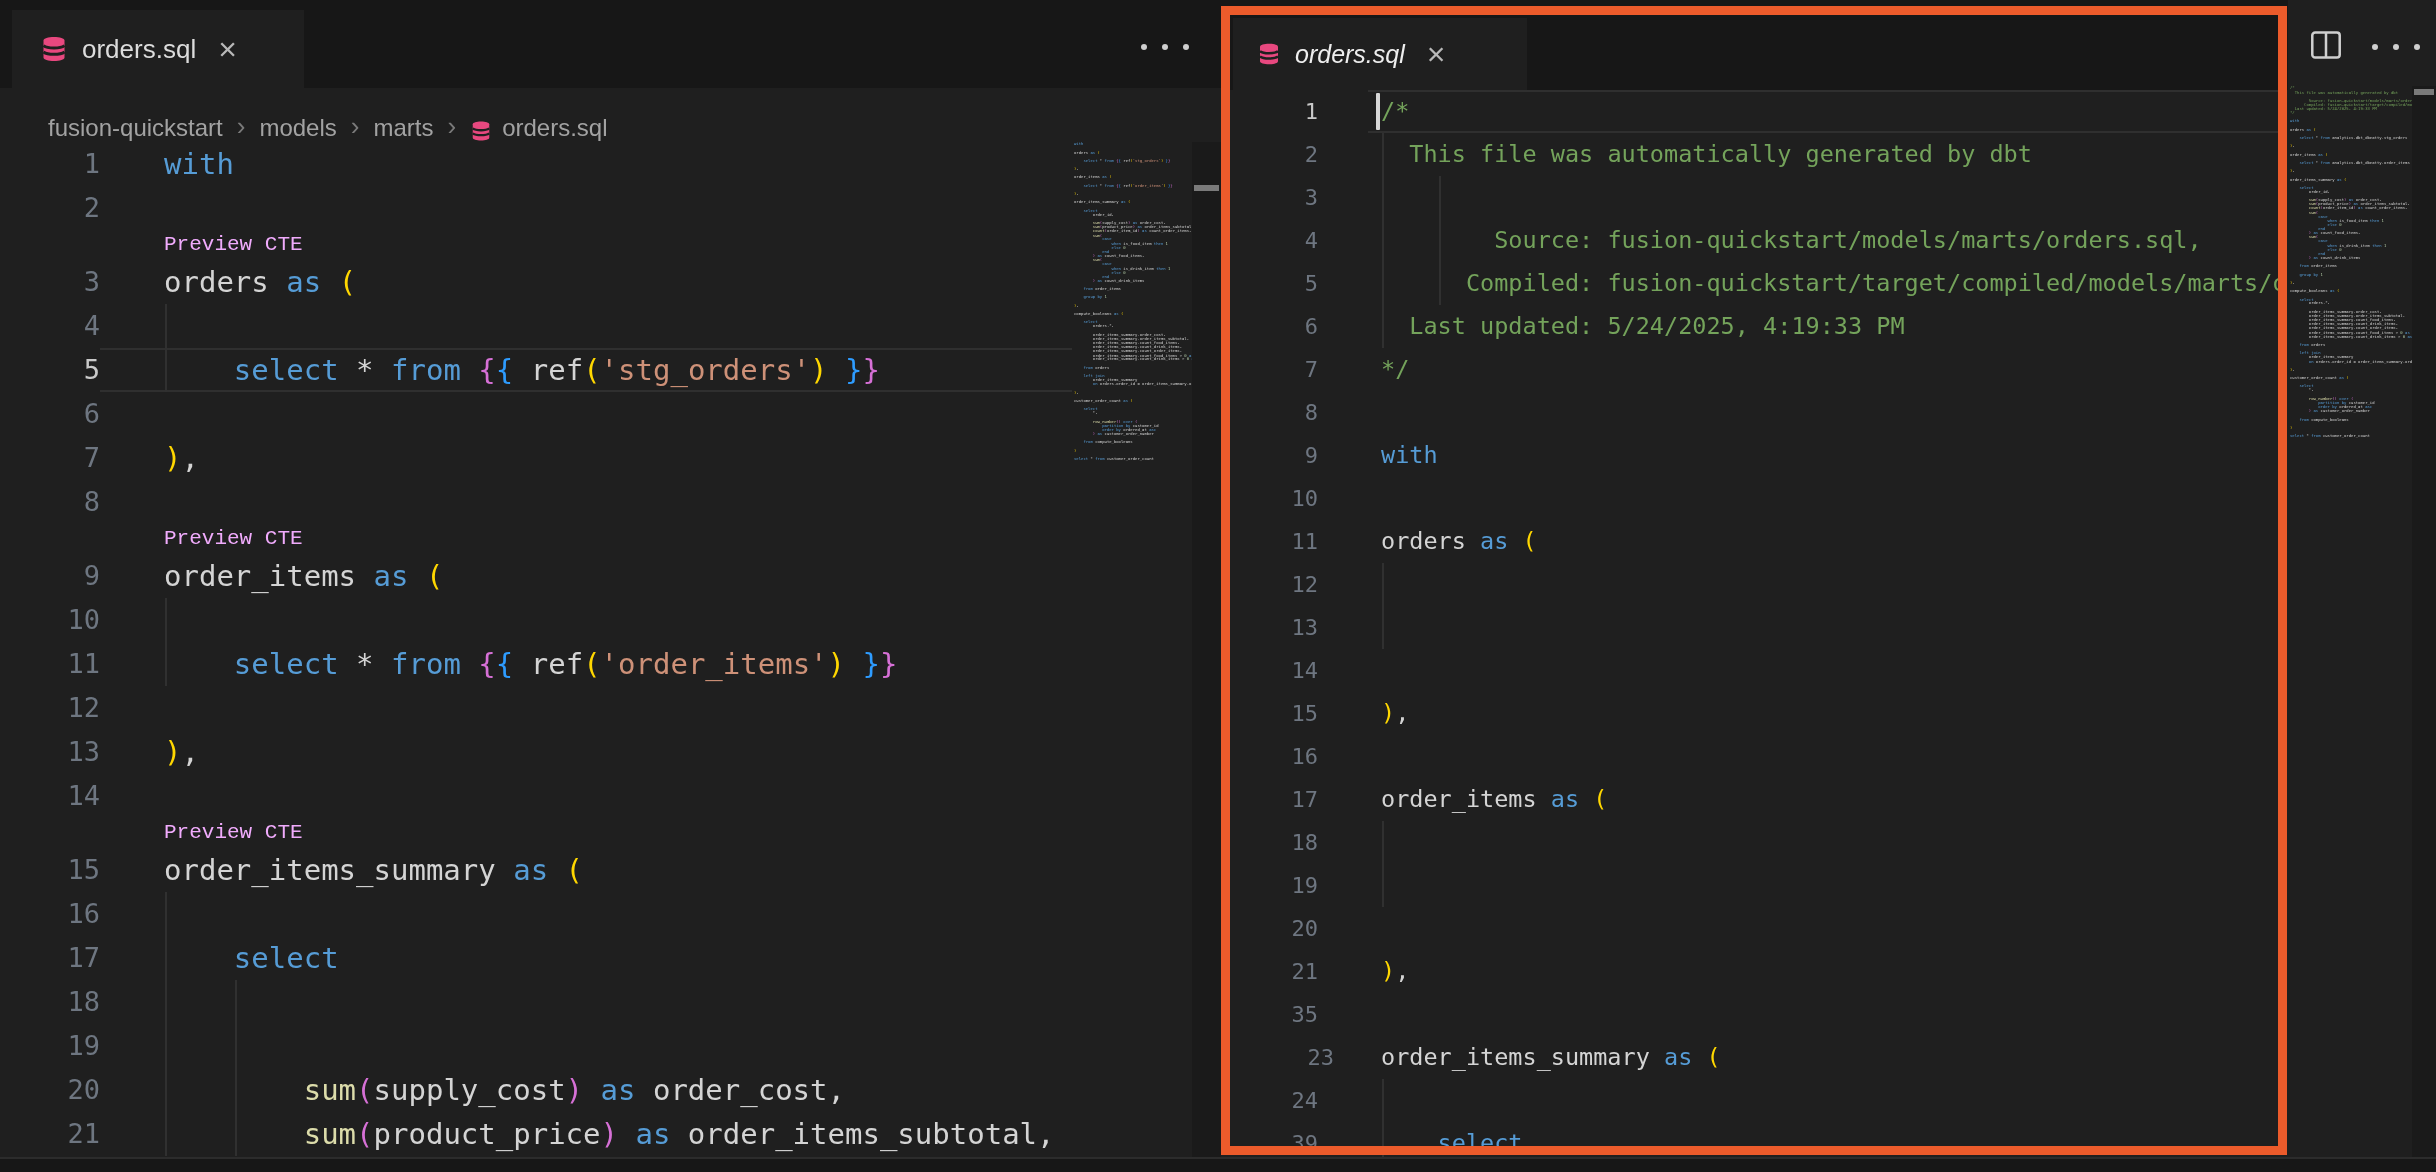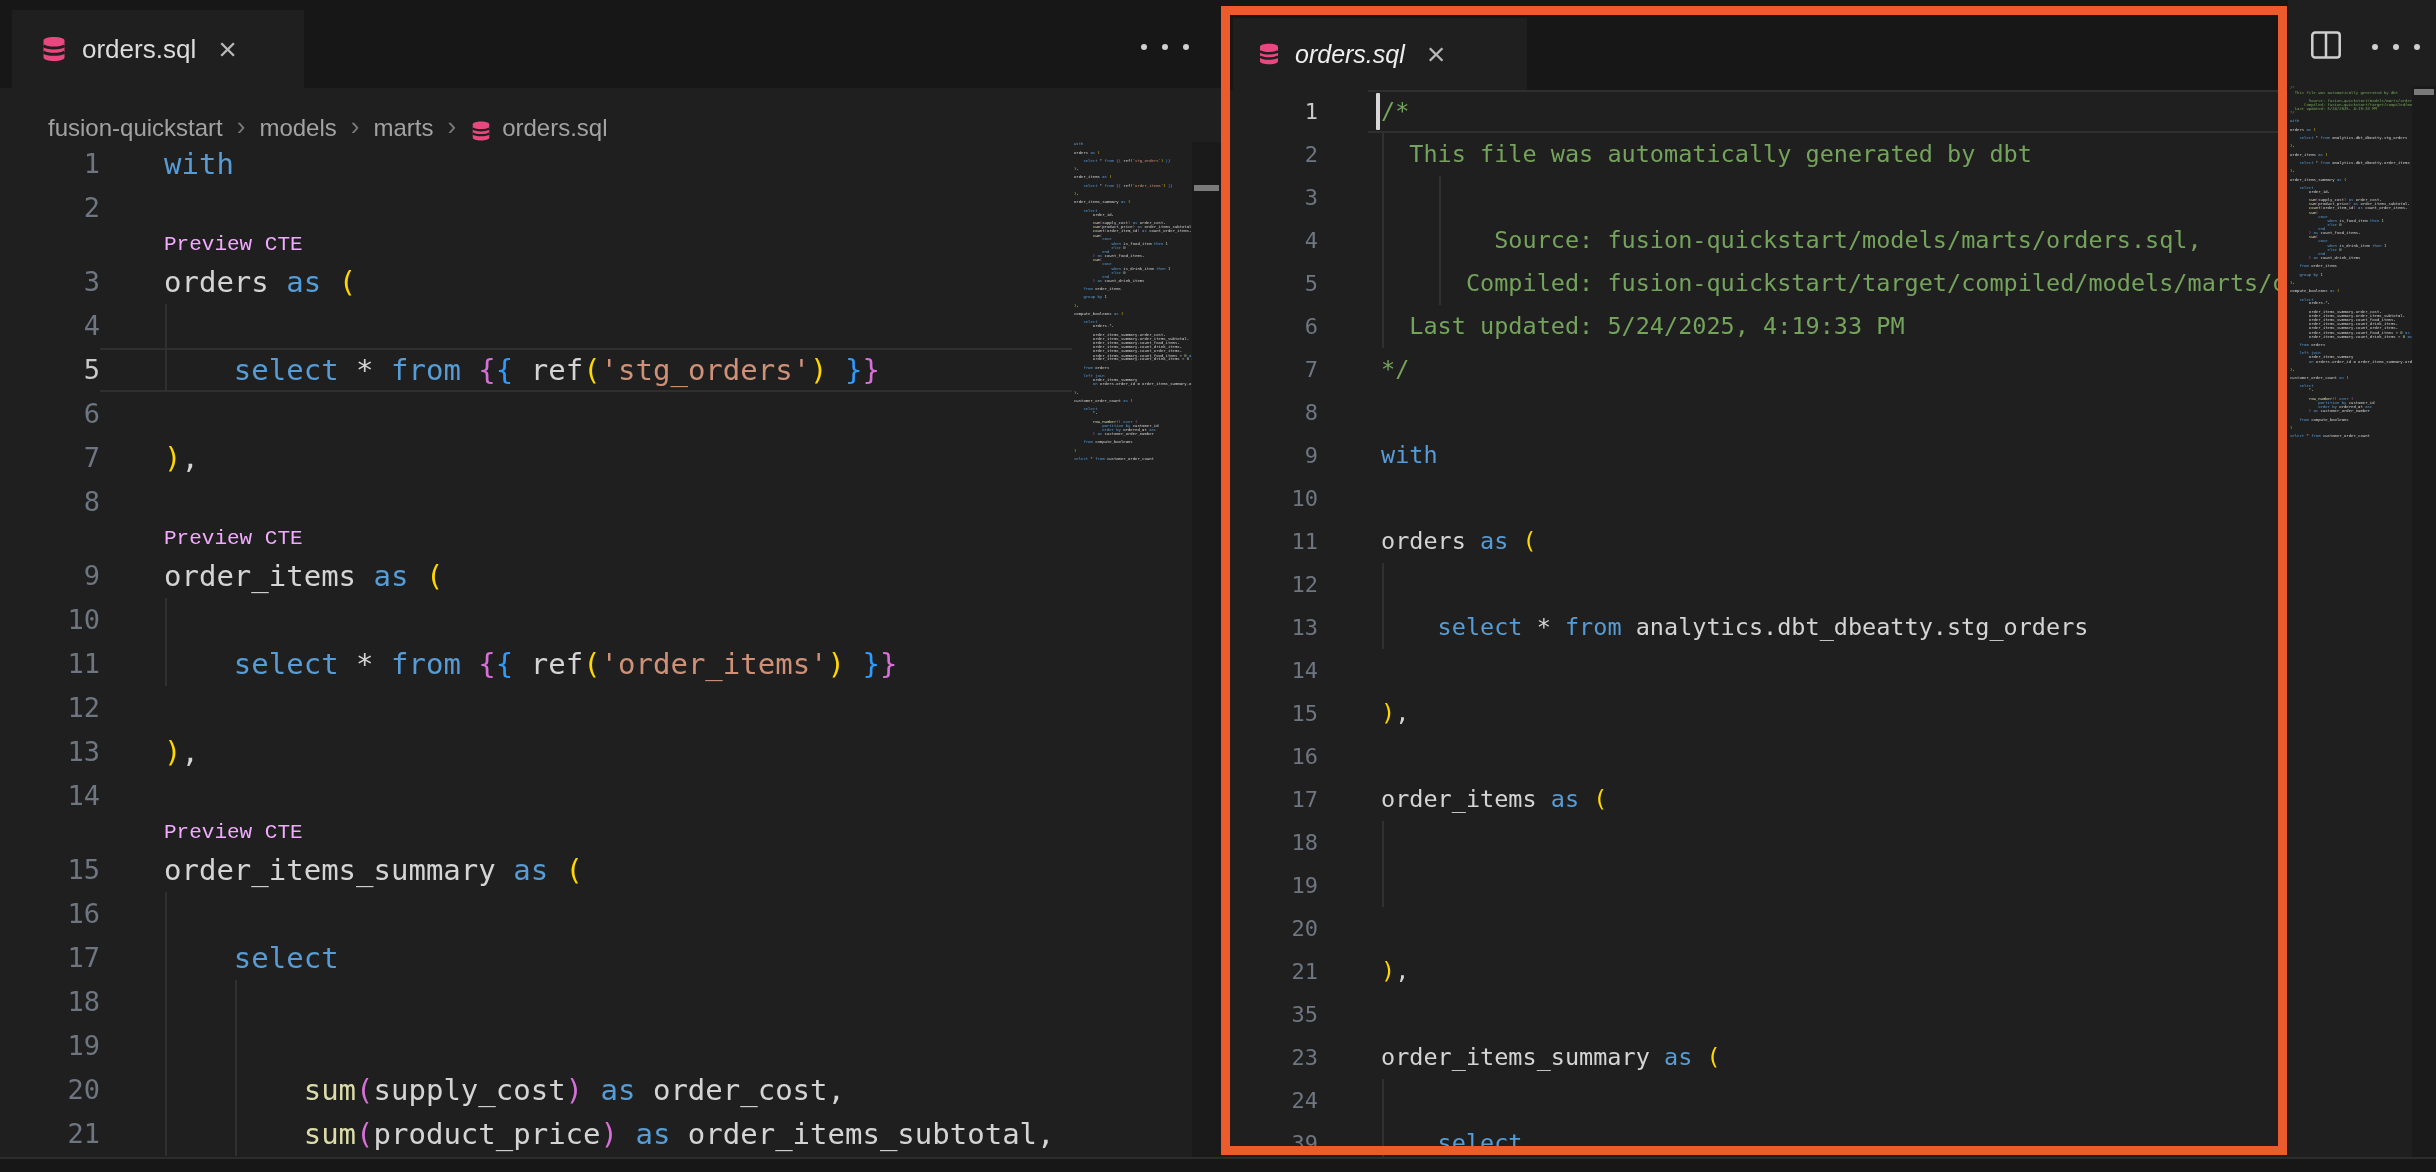--- a/index.html
+++ b/index.html
@@ -290,41 +290,40 @@
       <div class="code-line" style="left:151px;top:344px;height:43px;line-height:43px;font-size:23.5px;"><span class="c-kw">with</span></div>
       <div class="line-num" style="left:0px;width:88px;top:387px;height:43px;line-height:43px;font-size:22px;">10</div>
       <div class="code-line" style="left:151px;top:387px;height:43px;line-height:43px;font-size:23.5px;"></div>
       <div class="line-num" style="left:0px;width:88px;top:430px;height:43px;line-height:43px;font-size:22px;">11</div>
       <div class="code-line" style="left:151px;top:430px;height:43px;line-height:43px;font-size:23.5px;"><span class="c-pl">orders</span><span class="c-pl"> </span><span class="c-kw">as</span><span class="c-pl"> </span><span class="c-b1">(</span></div>
       <div class="indent-guide" style="left:152px;top:473px;height:43px;"></div>
       <div class="line-num" style="left:0px;width:88px;top:473px;height:43px;line-height:43px;font-size:22px;">12</div>
       <div class="code-line" style="left:151px;top:473px;height:43px;line-height:43px;font-size:23.5px;"></div>
       <div class="indent-guide" style="left:152px;top:516px;height:43px;"></div>
       <div class="line-num" style="left:0px;width:88px;top:516px;height:43px;line-height:43px;font-size:22px;">13</div>
-      <div class="code-line" style="left:151px;top:516px;height:43px;line-height:43px;font-size:23.5px;"><span class="c-pl">    </span><span class="c-kw">select</span><span class="c-pl"> </span><span class="c-pl">*</span><span class="c-pl"> </span><span class="c-kw">from</span><span class="c-pl"> </span><span class="c-pl">analytics.dbt_dbeatty.stg_orders</span></div>
       <div class="line-num" style="left:0px;width:88px;top:559px;height:43px;line-height:43px;font-size:22px;">14</div>
       <div class="code-line" style="left:151px;top:559px;height:43px;line-height:43px;font-size:23.5px;"></div>
       <div class="line-num" style="left:0px;width:88px;top:602px;height:43px;line-height:43px;font-size:22px;">15</div>
       <div class="code-line" style="left:151px;top:602px;height:43px;line-height:43px;font-size:23.5px;"><span class="c-b1">)</span><span class="c-pl">,</span></div>
       <div class="line-num" style="left:0px;width:88px;top:645px;height:43px;line-height:43px;font-size:22px;">16</div>
       <div class="code-line" style="left:151px;top:645px;height:43px;line-height:43px;font-size:23.5px;"></div>
       <div class="line-num" style="left:0px;width:88px;top:688px;height:43px;line-height:43px;font-size:22px;">17</div>
       <div class="code-line" style="left:151px;top:688px;height:43px;line-height:43px;font-size:23.5px;"><span class="c-pl">order_items</span><span class="c-pl"> </span><span class="c-kw">as</span><span class="c-pl"> </span><span class="c-b1">(</span></div>
       <div class="indent-guide" style="left:152px;top:731px;height:43px;"></div>
       <div class="line-num" style="left:0px;width:88px;top:731px;height:43px;line-height:43px;font-size:22px;">18</div>
       <div class="code-line" style="left:151px;top:731px;height:43px;line-height:43px;font-size:23.5px;"></div>
       <div class="indent-guide" style="left:152px;top:774px;height:43px;"></div>
       <div class="line-num" style="left:0px;width:88px;top:774px;height:43px;line-height:43px;font-size:22px;">19</div>
       <div class="line-num" style="left:0px;width:88px;top:817px;height:43px;line-height:43px;font-size:22px;">20</div>
       <div class="code-line" style="left:151px;top:817px;height:43px;line-height:43px;font-size:23.5px;"></div>
       <div class="line-num" style="left:0px;width:88px;top:860px;height:43px;line-height:43px;font-size:22px;">21</div>
       <div class="code-line" style="left:151px;top:860px;height:43px;line-height:43px;font-size:23.5px;"><span class="c-b1">)</span><span class="c-pl">,</span></div>
       <div class="line-num" style="left:0px;width:88px;top:903px;height:43px;line-height:43px;font-size:22px;">35</div>
       <div class="code-line" style="left:151px;top:903px;height:43px;line-height:43px;font-size:23.5px;"></div>
-      <div class="line-num" style="left:0px;width:88px;top:946px;height:43px;line-height:43px;font-size:22px;">23</div>
+      <div class="line-num" style="left:16px;width:88px;top:946px;height:43px;line-height:43px;font-size:22px;">23</div>
       <div class="code-line" style="left:151px;top:946px;height:43px;line-height:43px;font-size:23.5px;"><span class="c-pl">order_items_summary</span><span class="c-pl"> </span><span class="c-kw">as</span><span class="c-pl"> </span><span class="c-b1">(</span></div>
       <div class="indent-guide" style="left:152px;top:989px;height:43px;"></div>
       <div class="line-num" style="left:0px;width:88px;top:989px;height:43px;line-height:43px;font-size:22px;">24</div>
       <div class="code-line" style="left:151px;top:989px;height:43px;line-height:43px;font-size:23.5px;"></div>
       <div class="indent-guide" style="left:152px;top:1032px;height:43px;"></div>
       <div class="line-num" style="left:0px;width:88px;top:1032px;height:43px;line-height:43px;font-size:22px;">39</div>
       <div class="code-line" style="left:151px;top:1032px;height:43px;line-height:43px;font-size:23.5px;"><span class="c-pl">    </span><span class="c-kw">select</span></div>
       <div class="cursor" style="left:146px;top:3px;height:37px;"></div>
     </div>
 

